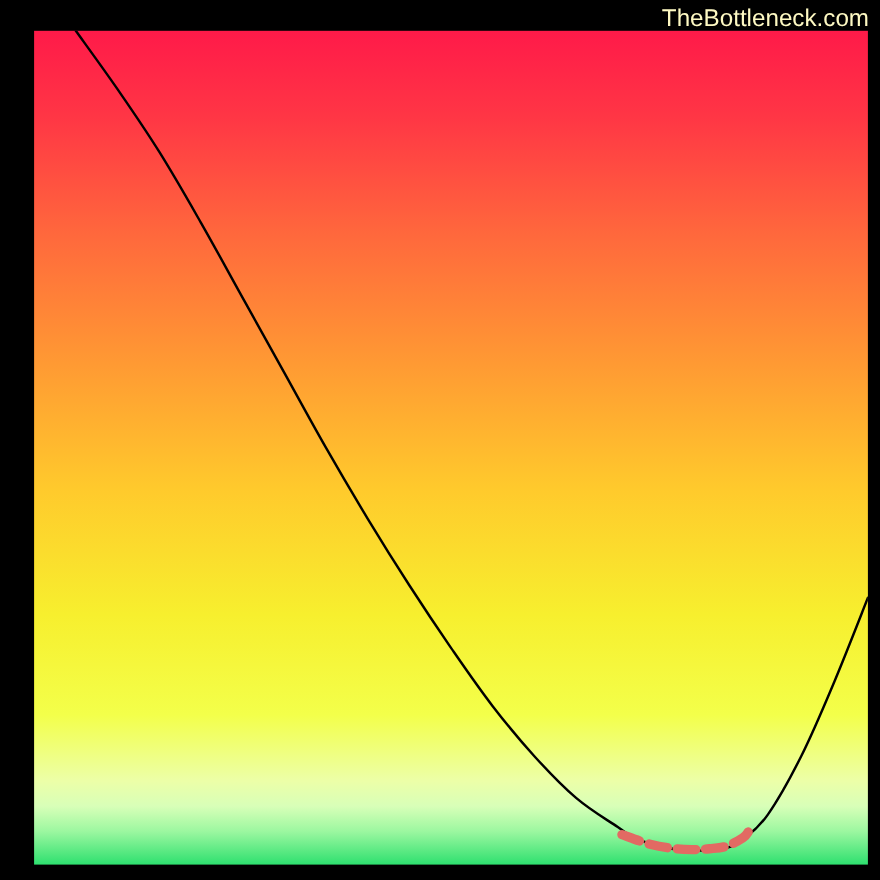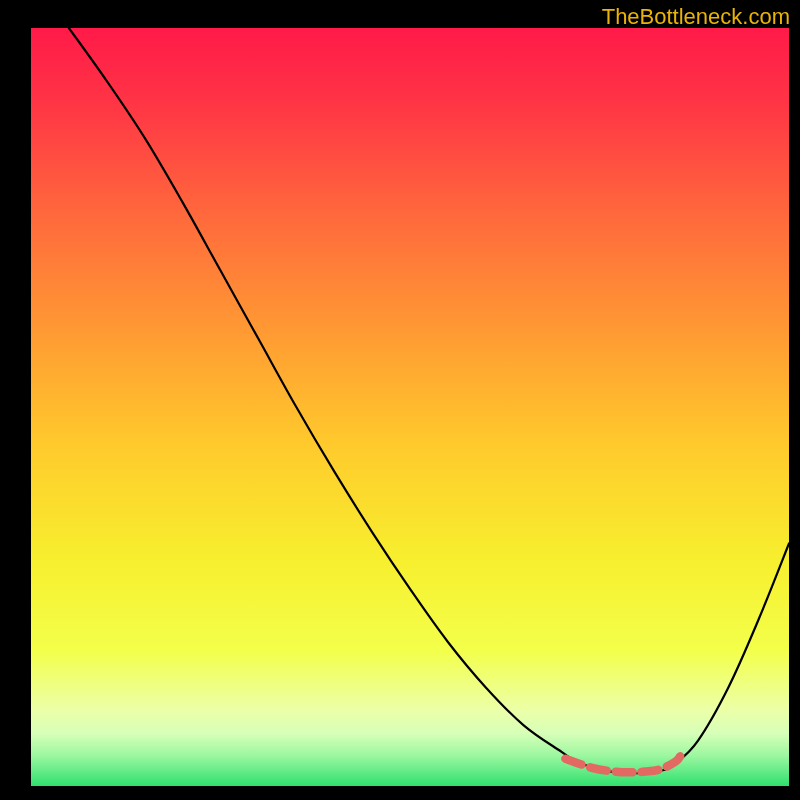--- a/index.html
+++ b/index.html
@@ -16,21 +16,21 @@
     top: 0;
     left: 0;
     width: 800px;
     height: 800px;
     background: #000;
   }
   .watermark {
     position: absolute;
     top: 4px;
     right: 10px;
-    color: #eab308;
+    color: #fef9c3;
     font-size: 22px;
     font-weight: 500;
     font-family: Arial, Helvetica, sans-serif;
     letter-spacing: 0px;
     z-index: 10;
   }
   svg {
     position: absolute;
     top: 0;
     left: 0;

